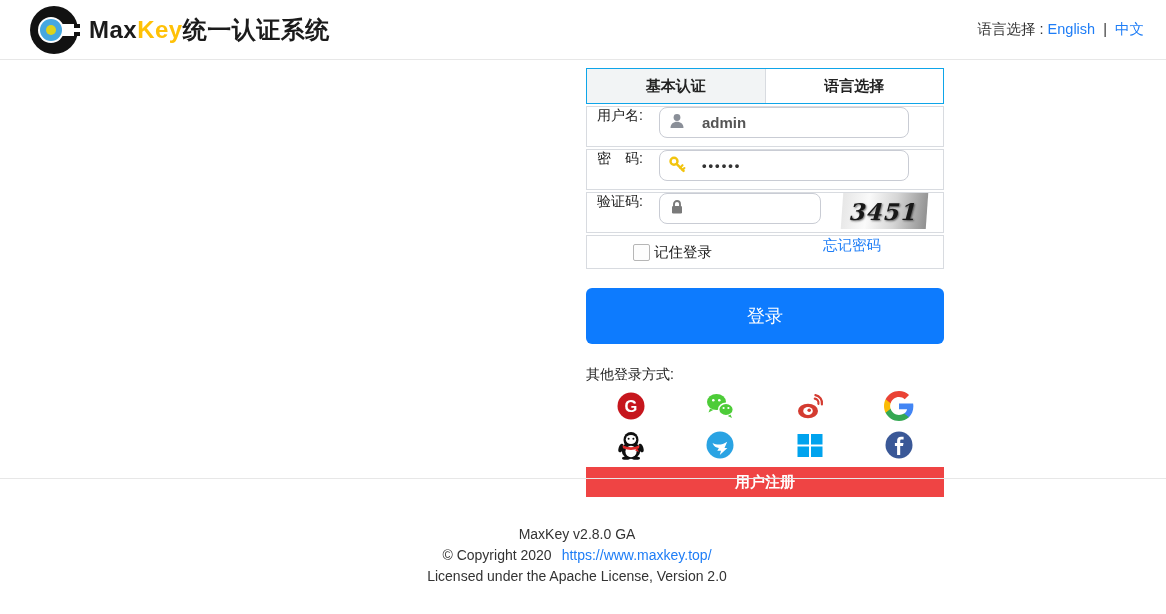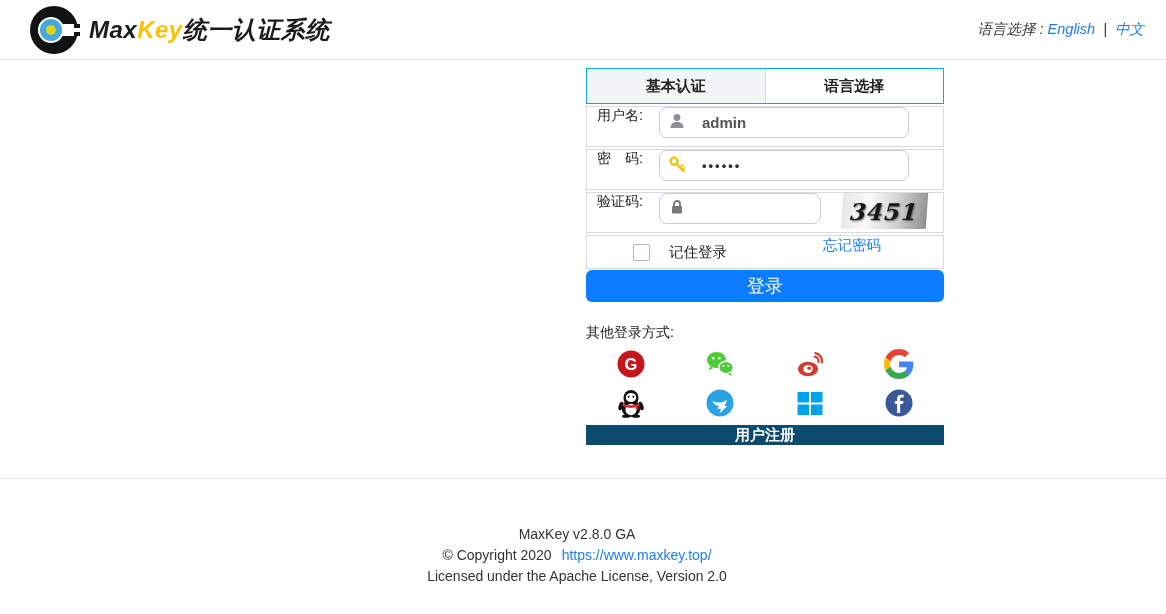--- a/index.html
+++ b/index.html
@@ -3,21 +3,21 @@
 <meta charset="utf-8">
 <style>
   html,body{margin:0;padding:0;background:#fff;}
   .page{position:relative;width:1166px;height:614px;background:#fff;overflow:hidden;
         font-family:"Liberation Sans","DejaVu Sans",sans-serif;color:#222;}
   a{text-decoration:none;cursor:pointer;}
 
   
   .header{position:absolute;top:0;left:0;right:0;height:60px;background:#fff;
           border-bottom:1px solid #e7e7e7;display:flex;align-items:center;
-          justify-content:space-between;padding:0 22px 0 28px;box-sizing:border-box;font-style:italic;}
+          justify-content:space-between;padding:0 22px 0 28px;box-sizing:border-box;}
   .brand{display:flex;align-items:center;gap:9px;}
   .logo{width:52px;height:52px;display:block;}
   .title{font-size:24px;font-weight:bold;color:#1b1b1b;margin:0;letter-spacing:.5px;}
   .title .gold{color:#ffc107;}
   .lang{font-size:14.5px;color:#333;}
   .lang a{color:#1e7df6;}
   .lang .sep{color:#333;margin:0 4px;}
 
   
   .panel{position:absolute;left:586px;top:68px;width:358px;box-sizing:border-box;}
@@ -36,31 +36,31 @@
   .field{border:none;outline:none;background:transparent;font-family:inherit;
          font-size:15px;font-weight:bold;color:#555;width:100%;padding:0;}
   .field.pwd{letter-spacing:2px;font-size:13px;color:#333;}
   .captcha{margin-left:auto;margin-right:6px;width:85px;height:36px;
            background:linear-gradient(95deg,#e6e6e6 0%,#fafafa 30%,#d6d6d6 62%,#8f8f8f 100%);
            display:flex;align-items:center;justify-content:center;
            font-family:"DejaVu Serif","Liberation Serif",serif;font-style:italic;font-weight:bold;
            font-size:23px;color:#181818;transform:skewX(-4deg);
            text-shadow:1px 1px 2px rgba(0,0,0,.55);letter-spacing:1px;cursor:pointer;}
   .remember{height:34px;padding:0 62px 0 46px;justify-content:space-between;font-size:14.5px;}
-  .rem-left{display:flex;align-items:center;gap:19px;}
+  .rem-left{display:flex;align-items:center;gap:4px;}
   .cb{width:15px;height:15px;border:1px solid #b6b6b6;border-radius:2px;background:#fdfdfd;
       display:inline-block;cursor:pointer;}
   .forgot{color:#1e7df6;font-size:14.5px;}
-  .login-btn{display:block;width:100%;height:32px;margin-top:1px;border:none;border-radius:6px;
+  .login-btn{display:block;width:100%;height:56px;margin-top:19px;border:none;border-radius:6px;
              background:#0d7bfe;color:#fff;font-size:18px;font-family:inherit;cursor:pointer;}
   .other-label{margin-top:22px;font-size:14px;color:#222;}
   .providers{margin-top:7px;display:grid;grid-template-columns:repeat(4,1fr);
              row-gap:9px;justify-items:center;}
   .sso{width:30px;height:30px;display:inline-flex;cursor:pointer;}
-  .register-bar{margin-top:7px;height:20px;background:#0c4a6e;color:#fff;font-size:15px;
+  .register-bar{margin-top:7px;height:30px;background:#ef4444;color:#fff;font-size:15px;
                 font-weight:bold;display:flex;align-items:center;justify-content:center;cursor:pointer;}
 
   
   .divider{position:absolute;left:0;right:0;top:478px;border-top:1px solid #e7e7e7;}
   .footer{position:absolute;left:0;right:12px;top:524px;text-align:center;
           font-size:14px;color:#333;line-height:21px;}
   .footer a{color:#1e7df6;}
   .footer .gap{display:inline-block;width:10px;}
 </style>
 </head>

